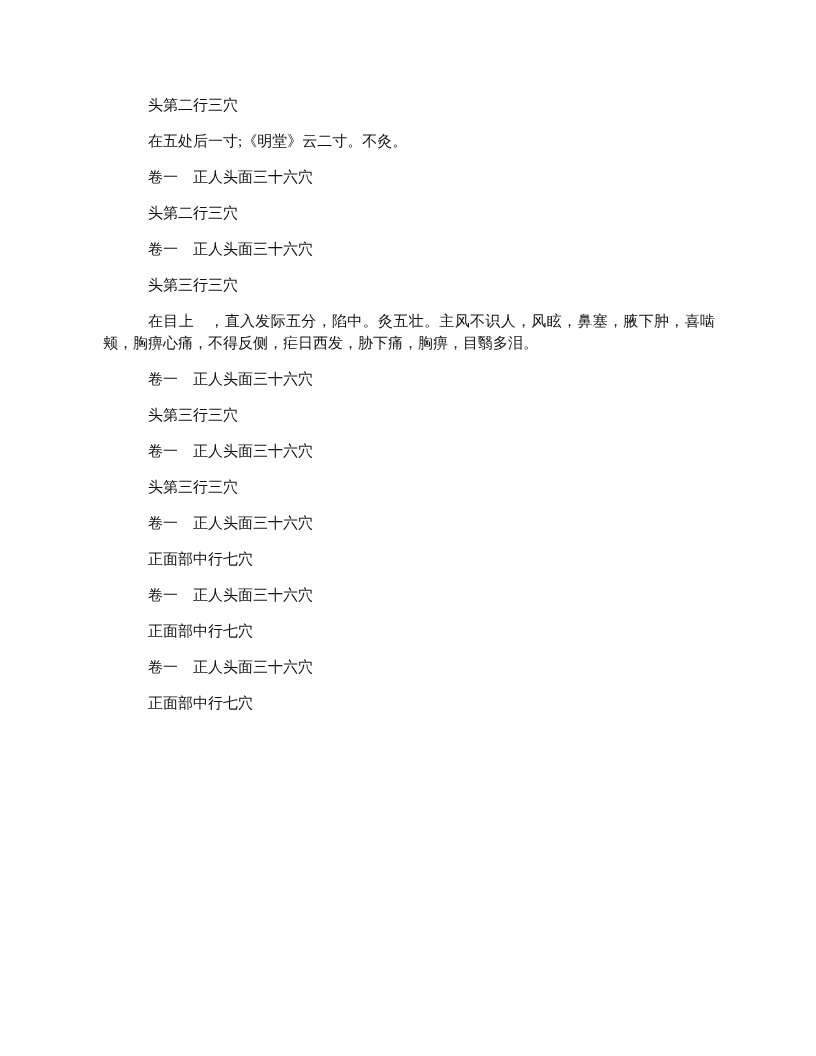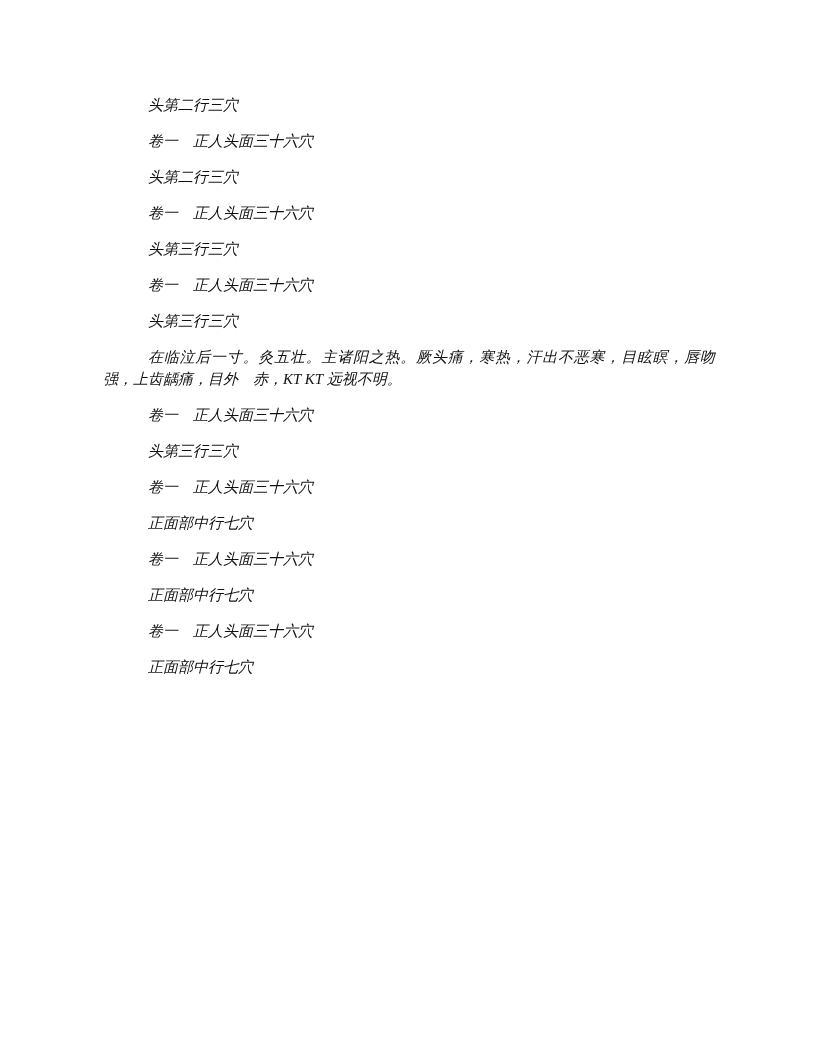--- a/index.html
+++ b/index.html
@@ -6,21 +6,20 @@
     margin: 0;
     padding: 0;
     background: #ffffff;
   }
   .page {
     position: relative;
     width: 816px;
     height: 1056px;
     background: #ffffff;
     overflow: hidden;
-    font-style: italic;
   }
   .content {
     position: absolute;
     left: 103px;
     top: 94px;
     width: 612px;
     color: #111111;
     font-family: "Liberation Serif", "DejaVu Serif", serif;
     font-size: 15px;
     line-height: 22px;
@@ -31,27 +30,28 @@
     text-align: justify;
     word-break: break-all;
   }
 </style>
 </head>
 <body>
 
 <div class="page">
   <div class="content">
     <p class="para">头第二行三穴</p>
+    <p class="para">在五处后一寸;《明堂》云二寸。不灸。</p>
     <p class="para">卷一　正人头面三十六穴</p>
     <p class="para">头第二行三穴</p>
     <p class="para">卷一　正人头面三十六穴</p>
     <p class="para">头第三行三穴</p>
+    <p class="para">在目上　，直入发际五分，陷中。灸五壮。主风不识人，风眩，鼻塞，腋下肿，喜啮颊，胸痹心痛，不得反侧，疟日西发，胁下痛，胸痹，目翳多泪。</p>
     <p class="para">卷一　正人头面三十六穴</p>
     <p class="para">头第三行三穴</p>
-    <p class="para">在临泣后一寸。灸五壮。主诸阳之热。厥头痛，寒热，汗出不恶寒，目眩瞑，唇吻强，上齿龋痛，目外　赤，KT KT 远视不明。</p>
     <p class="para">卷一　正人头面三十六穴</p>
     <p class="para">头第三行三穴</p>
     <p class="para">卷一　正人头面三十六穴</p>
     <p class="para">正面部中行七穴</p>
     <p class="para">卷一　正人头面三十六穴</p>
     <p class="para">正面部中行七穴</p>
     <p class="para">卷一　正人头面三十六穴</p>
     <p class="para">正面部中行七穴</p>
   </div>
 </div>

